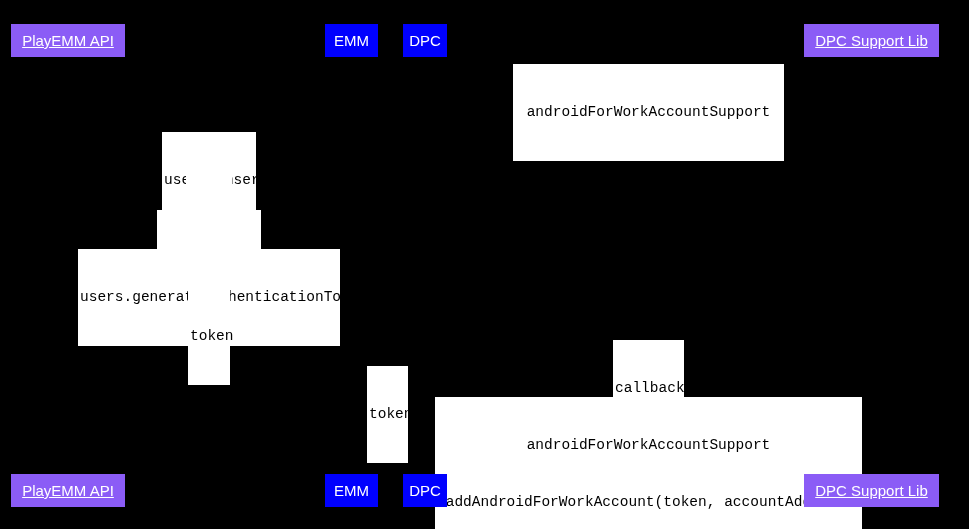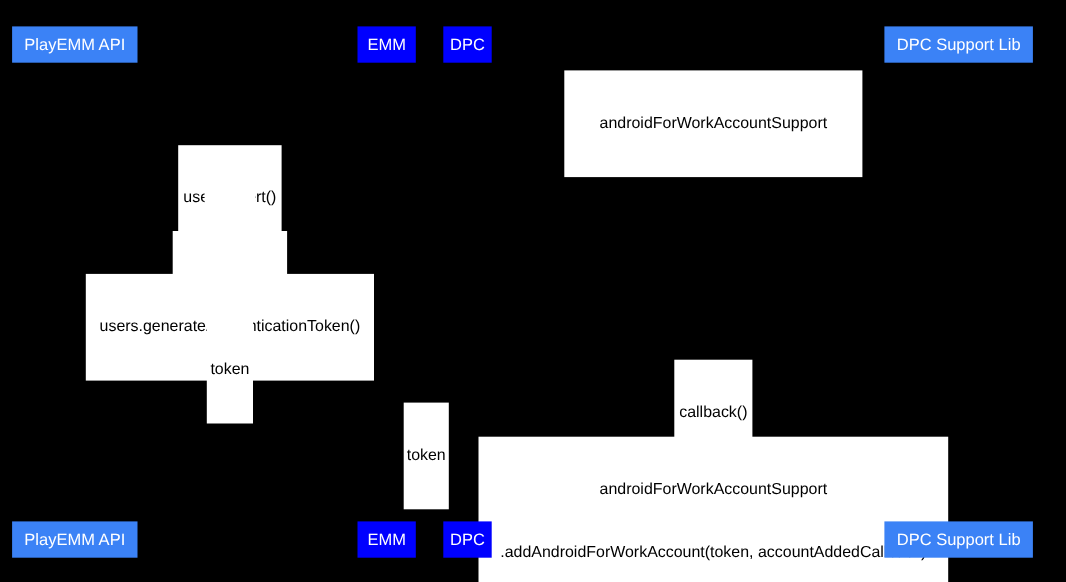--- a/index.html
+++ b/index.html
@@ -20,41 +20,42 @@
     display: flex;
     align-items: center;
     justify-content: center;
     color: #ffffff;
     font-size: 15px;
     line-height: 1;
     white-space: nowrap;
     box-sizing: border-box;
     height: 33px;
   }
-  .participant.green { background: #3b82f6; }
+  .participant.green { background: #8b5cf6; text-decoration: underline; }
   .participant.blue  { background: #0000ff; text-align: center; }
 
   .lifeline {
     position: absolute;
     width: 1px;
     background: #000000;
     top: 57px;
     bottom: 56px;
   }
 
   .msg {
     position: absolute;
     background: #ffffff;
     color: #000000;
     font-size: 14.5px;
     line-height: 19px;
     white-space: pre;
     text-align: center;
     padding: 1px 2px;
     box-sizing: border-box;
+    font-family: Liberation Mono, monospace;
   }
   .msg.multiline { line-height: 19px; }
 
   .arrow {
     position: absolute;
     height: 1px;
     background: #000000;
   }
 </style>
 </head>
@@ -107,21 +108,21 @@
   </div>
 
   <div class="msg" style="left:78px;top:249px;width:262px">
     <div>users.generateAuthenticationToken()</div>
   </div>
 
   <div class="msg" style="left:188px;top:288px;width:42px">
     <div>token</div>
   </div>
 
-  <div class="msg" style="left:613px;top:327px;width:71px">
+  <div class="msg" style="left:613px;top:340px;width:71px">
     <div>callback()</div>
   </div>
 
   <div class="msg" style="left:367px;top:366px;width:41px">
     <div>token</div>
   </div>
 
   <div class="msg multiline" style="left:435px;top:397px;width:427px">
     <div>androidForWorkAccountSupport</div>
     <div>.addAndroidForWorkAccount(token, accountAddedCallback)</div>

